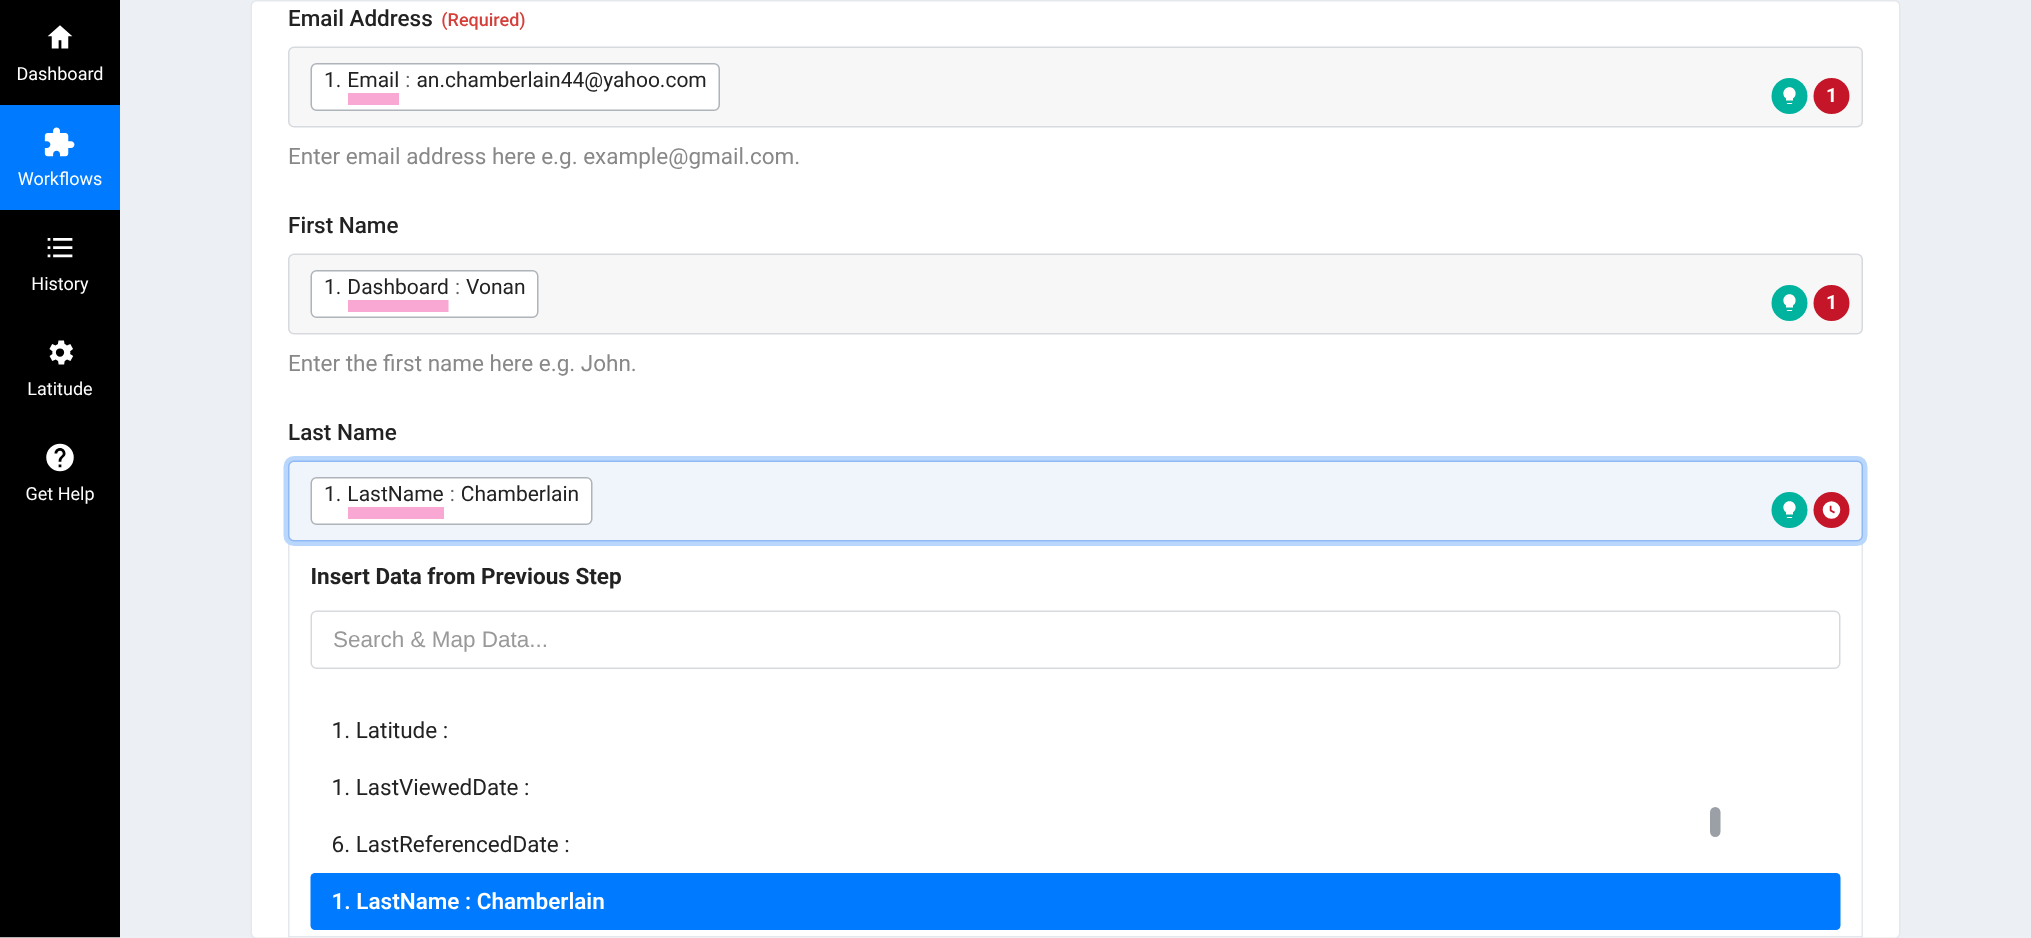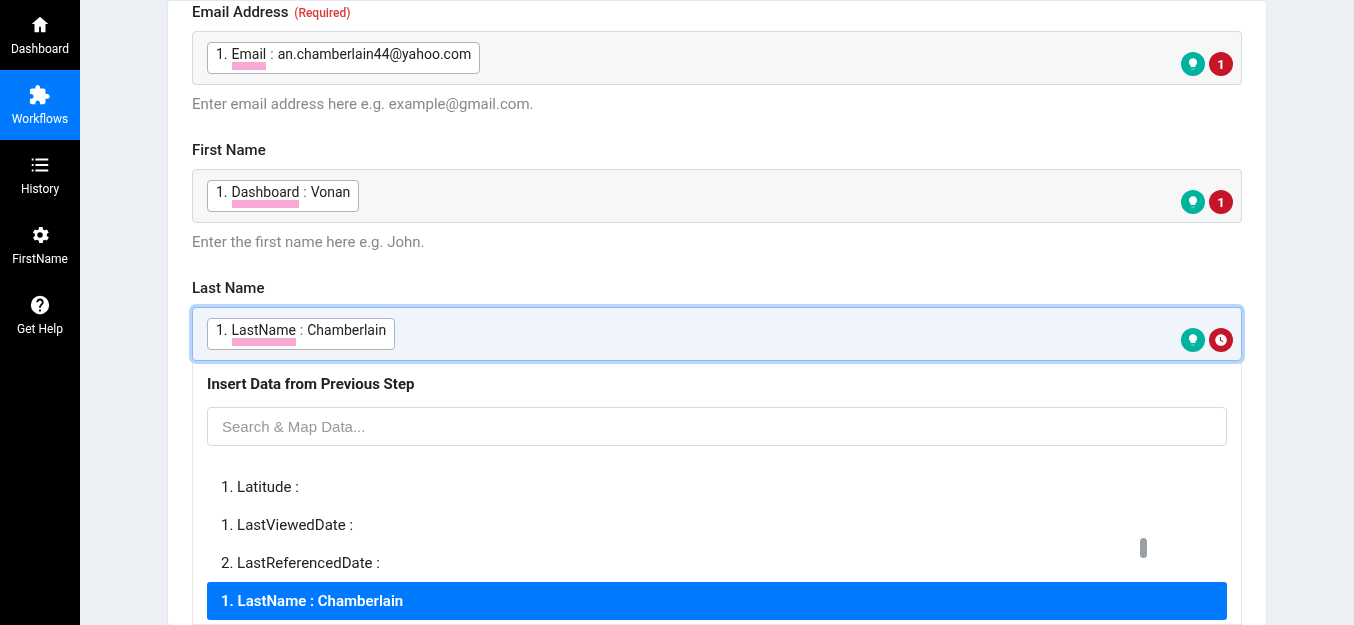--- a/index.html
+++ b/index.html
@@ -54,21 +54,21 @@
   <div class="sidebar-item">
     <svg class="ic" viewBox="0 0 24 24">
         <path d="M3 5h2v2H3zm4 0h14v2H7zm-4 6h2v2H3zm4 0h14v2H7zm-4 6h2v2H3zm4 0h14v2H7z"></path>
       </svg>
     <span class="label">History</span>
   </div>
   <div class="sidebar-item">
     <svg class="ic" viewBox="0 0 24 24">
         <path d="M19.4 13l.1-1-.1-1 2.1-1.6-2-3.5-2.5 1a7 7 0 0 0-1.7-1l-.4-2.6h-4l-.4 2.6c-.6.3-1.2.6-1.7 1l-2.5-1-2 3.5L6.5 11l-.1 1 .1 1-2.1 1.6 2 3.5 2.5-1c.5.4 1.1.7 1.7 1l.4 2.6h4l.4-2.6c.6-.3 1.2-.6 1.7-1l2.5 1 2-3.5L19.4 13zM12 15a3 3 0 1 1 0-6 3 3 0 0 1 0 6z"></path>
       </svg>
-    <span class="label">FirstName</span>
+    <span class="label">Latitude</span>
   </div>
   <div class="sidebar-item">
     <svg class="ic" viewBox="0 0 24 24">
         <path d="M12 2a10 10 0 1 0 0 20 10 10 0 0 0 0-20zm1 17h-2v-2h2v2zm2.07-7.75l-.9.92C13.45 12.9 13 13.5 13 15h-2v-.5c0-1.1.45-2.1 1.17-2.83l1.24-1.26c.37-.36.59-.86.59-1.41 0-1.1-.9-2-2-2s-2 .9-2 2H8c0-2.21 1.79-4 4-4s4 1.79 4 4c0 .88-.36 1.68-.93 2.25z"></path>
       </svg>
     <span class="label">Get Help</span>
   </div>
 </div>
 
 <div class="main">
@@ -146,21 +146,21 @@
             </div>
           </div>
         </div>
 
         <div class="dropdown">
           <div class="dropdown-title">Insert Data from Previous Step</div>
           <input class="search-input" placeholder="Search &amp; Map Data..." style="">
           <div class="options">
             <div class="option">1. Latitude :</div>
             <div class="option">1. LastViewedDate :</div>
-            <div class="option">2. LastReferencedDate :</div>
+            <div class="option">6. LastReferencedDate :</div>
             <div class="option selected">1. LastName : Chamberlain</div>
           </div>
         </div>
       </div>
     </div>
     <div class="scroll-thumb" style="position:fixed; left:1140px; top:538px;"></div>
   </div>
 </div>
 
 </body></html>

